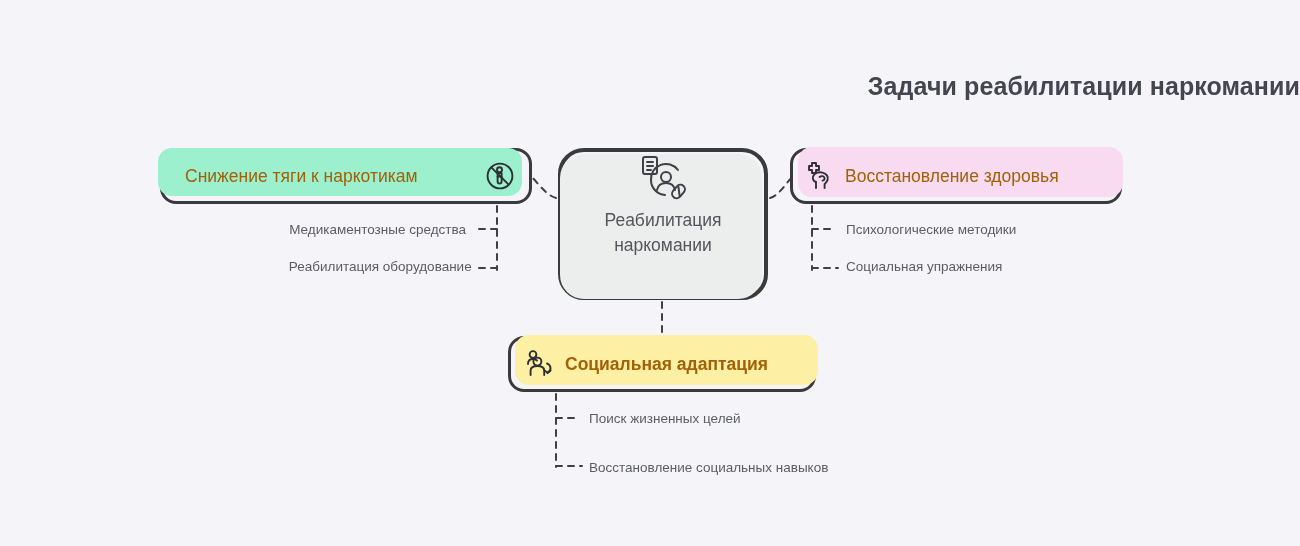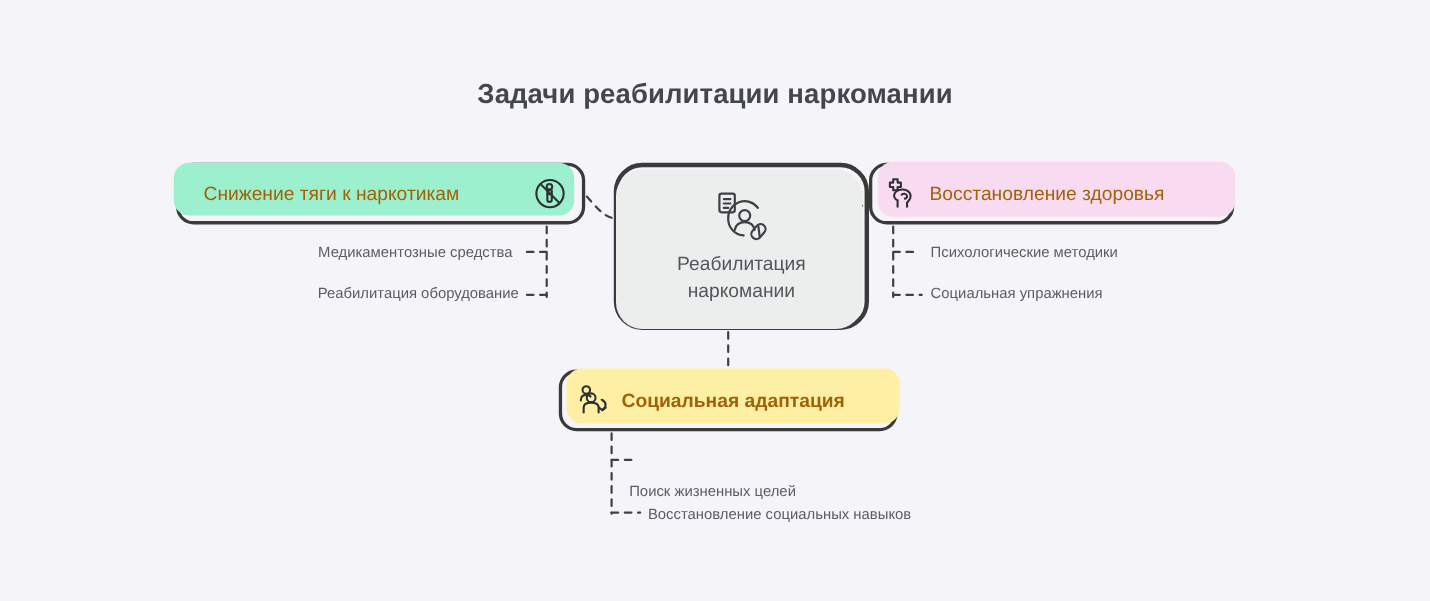--- a/index.html
+++ b/index.html
@@ -13,21 +13,21 @@
     position: relative;
   }
 
   #canvas { position: absolute; inset: 0; }
 
   
   .title {
     position: absolute;
     left: 0; right: 0;
     top: 72px;
-    text-align: center;
+    text-align: right;
     font-size: 25px;
     font-weight: bold;
     color: #44464f;
     letter-spacing: .1px;
   }
 
   
   .wires {
     position: absolute;
     left: 0; top: 0;
@@ -49,25 +49,24 @@
   
   .node .fill {
     position: absolute;
     border-radius: 14px;
     z-index: -1;
   }
 
   
   #central {
     left: 558px; top: 148px;
-    width: 232px; height: 152px;
+    width: 210px; height: 152px;
     border-radius: 26px;
     border-width: 4px;
     flex-direction: column;
-    justify-content: center;
     gap: 2px;
   }
   #central .fill {
     left: -2px; top: 2px; right: 2px; bottom: -3px;
     background: #eceded;
     border-radius: 24px;
   }
   #central .central-label {
     font-size: 17.5px;
     line-height: 25px;
@@ -126,21 +125,21 @@
     color: #5c5d64;
     white-space: nowrap;
     z-index: 3;
   }
   .leaf.right-aligned { text-align: right; }
 
   #leaf-l1 { left: 262px; top: 222px; }
   #leaf-l2 { left: 260px; top: 259px; }
   #leaf-r1 { left: 846px; top: 222px; }
   #leaf-r2 { left: 846px; top: 259px; }
-  #leaf-b1 { left: 572px; top: 411px; margin-top: 28px; }
+  #leaf-b1 { left: 589px; top: 411px; }
   #leaf-b2 { left: 589px; top: 460px; }
 
   .icon { display: block; }
 </style>
 </head>
 <body>
 
 <div id="canvas">
 
   <div class="title">Задачи реабилитации наркомании</div>

